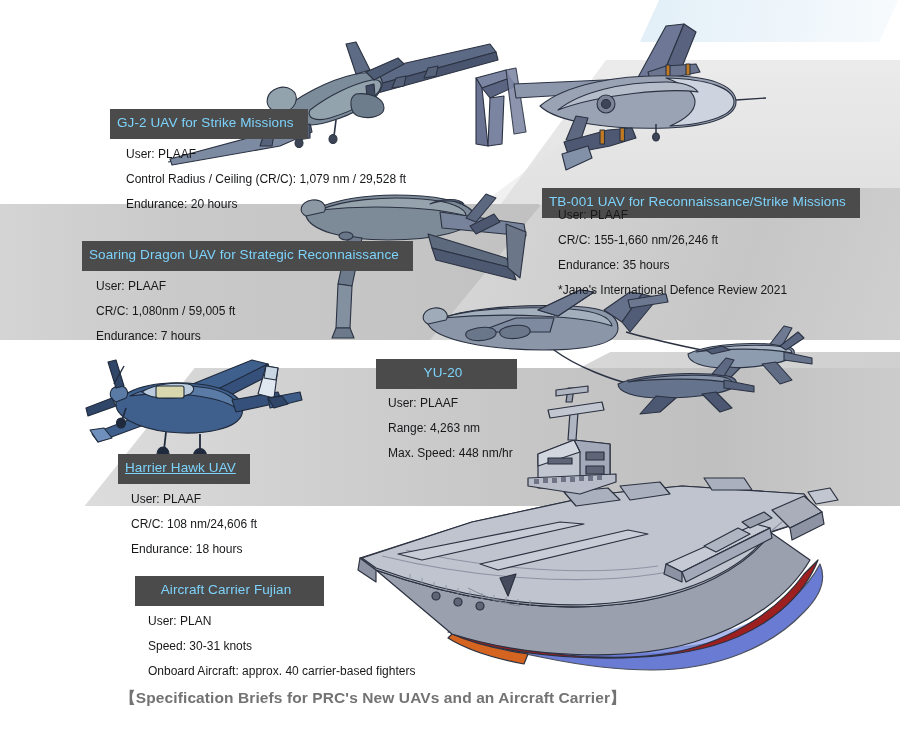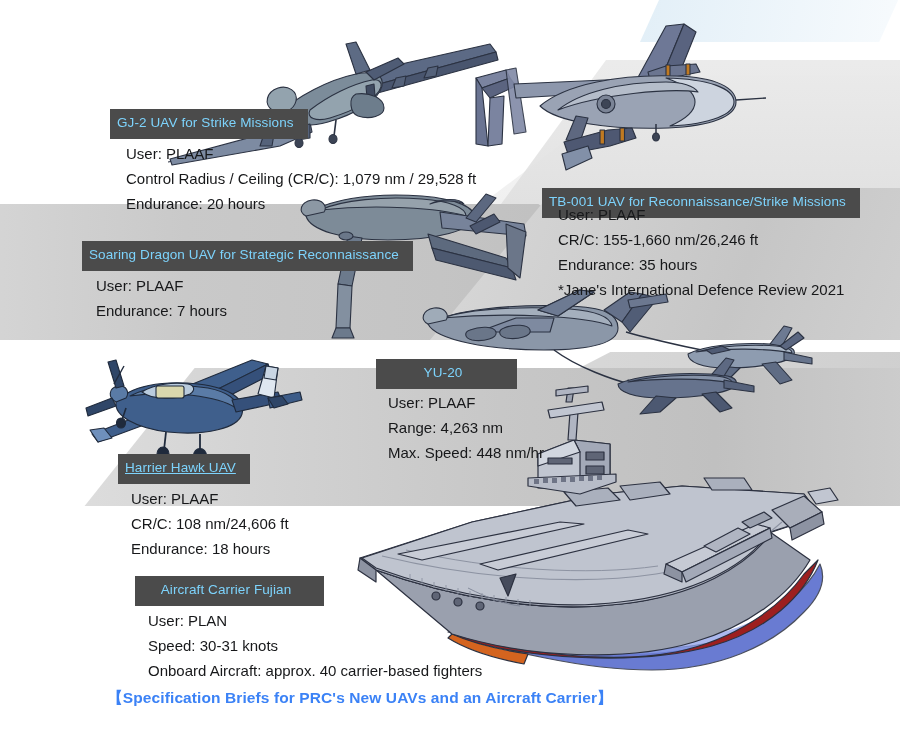--- a/index.html
+++ b/index.html
@@ -57,27 +57,27 @@
   }
 
   
   .chip{
     position:absolute;background:#4b4b4b;color:#7dd3fc;
     font-size:13.5px;letter-spacing:.1px;
     padding:7px 14px 8px 7px;white-space:nowrap;line-height:1.1;
   }
 
   
-  .spec{position:absolute;color:#17181a;font-size:15px;line-height:20.5px;white-space:nowrap;}
+  .spec{position:absolute;color:#17181a;font-size:12px;line-height:20.5px;white-space:nowrap;}
   .spec div{margin:0;padding:0 0 4.5px 0;}
 
   
   #caption{
-    position:absolute;left:0;top:688px;width:720px;text-align:center;
-    font-size:15.5px;font-weight:bold;color:#3b82f6;letter-spacing:.1px;
+    position:absolute;left:13px;top:688px;width:720px;text-align:center;
+    font-size:15.5px;font-weight:bold;color:#737373;letter-spacing:.1px;
   }
 
   
   .art{position:absolute;}
   svg{display:block;overflow:visible;}
 </style>
 </head>
 <body>
 
 <div id="stage">
@@ -396,20 +396,21 @@
   <div class="spec" style="left:558px;top:205px;">
     <div>User: PLAAF</div>
     <div>CR/C: 155-1,660 nm/26,246 ft</div>
     <div>Endurance: 35 hours</div>
     <div>*Jane's International Defence Review 2021</div>
   </div>
 
   <div class="chip" style="left:82px;top:241px;">Soaring Dragon UAV for Strategic Reconnaissance</div>
   <div class="spec" style="left:96px;top:276px;">
     <div>User: PLAAF</div>
+    <div>CR/C: 1,080nm / 59,005 ft</div>
     <div>Endurance: 7 hours</div>
   </div>
 
   <div class="chip" style="left:376px;top:359px;width:120px;text-align:center;">YU-20</div>
   <div class="spec" style="left:388px;top:393px;">
     <div>User: PLAAF</div>
     <div>Range: 4,263 nm</div>
     <div>Max. Speed: 448 nm/hr</div>
   </div>
 

